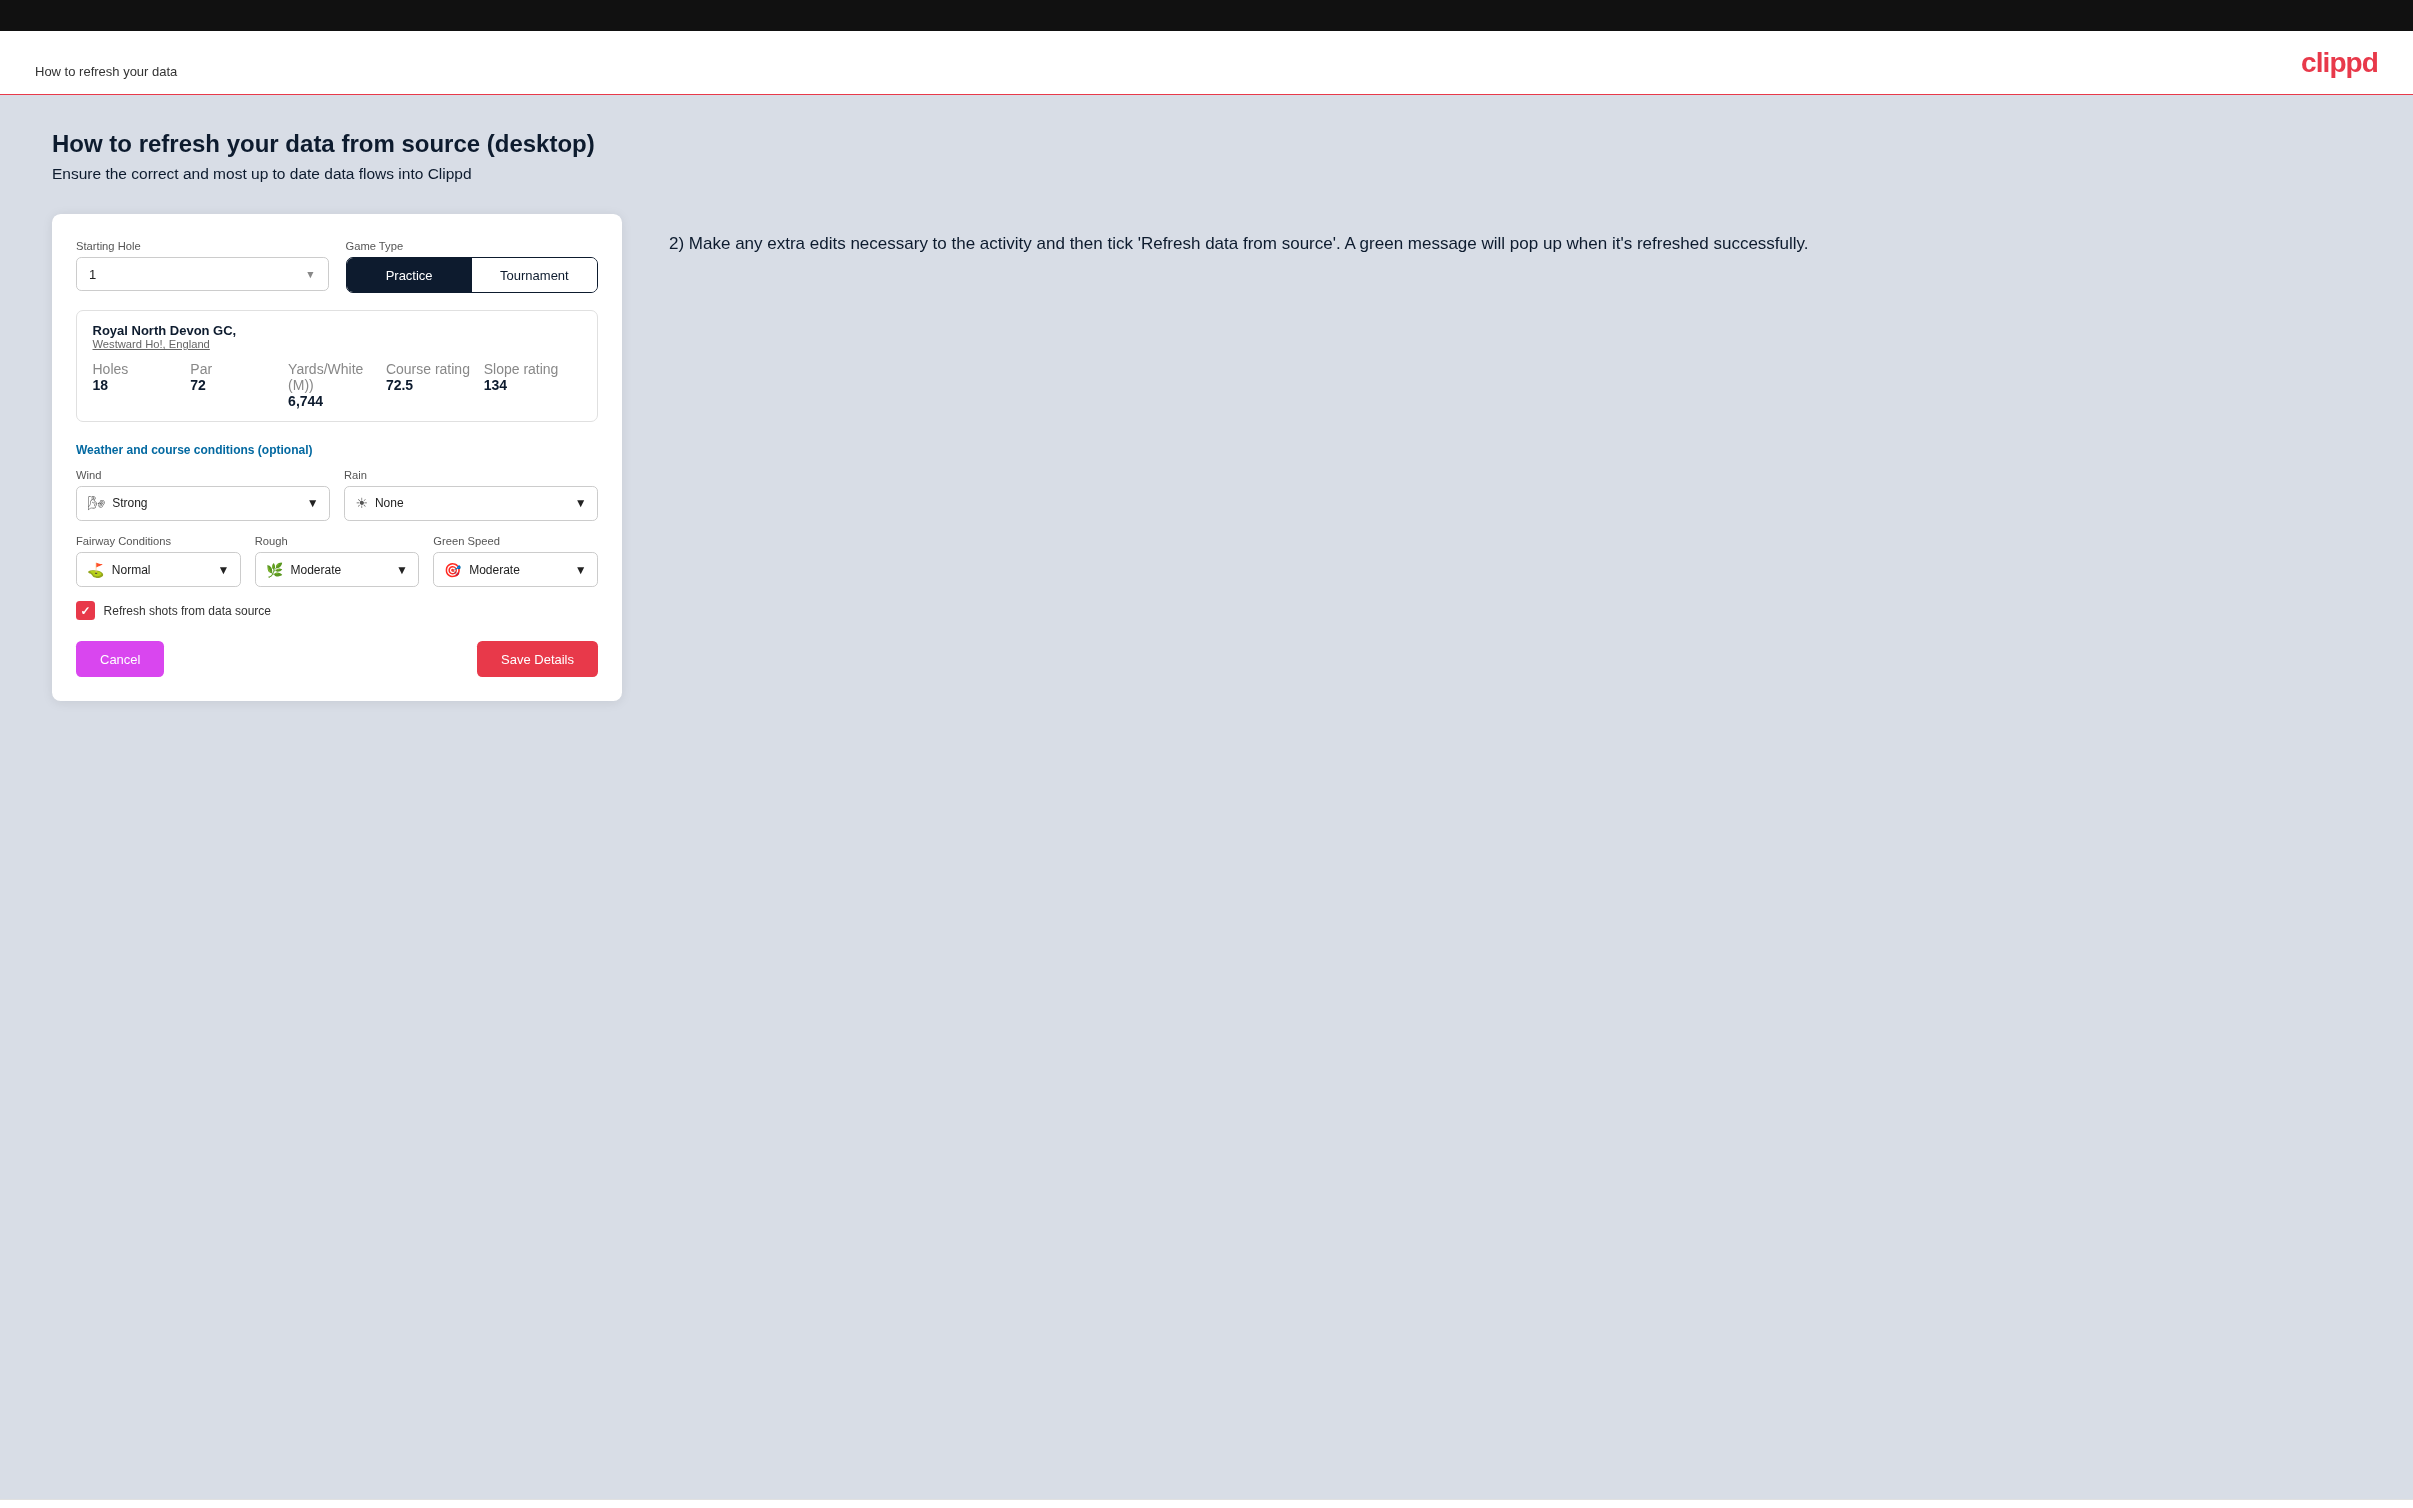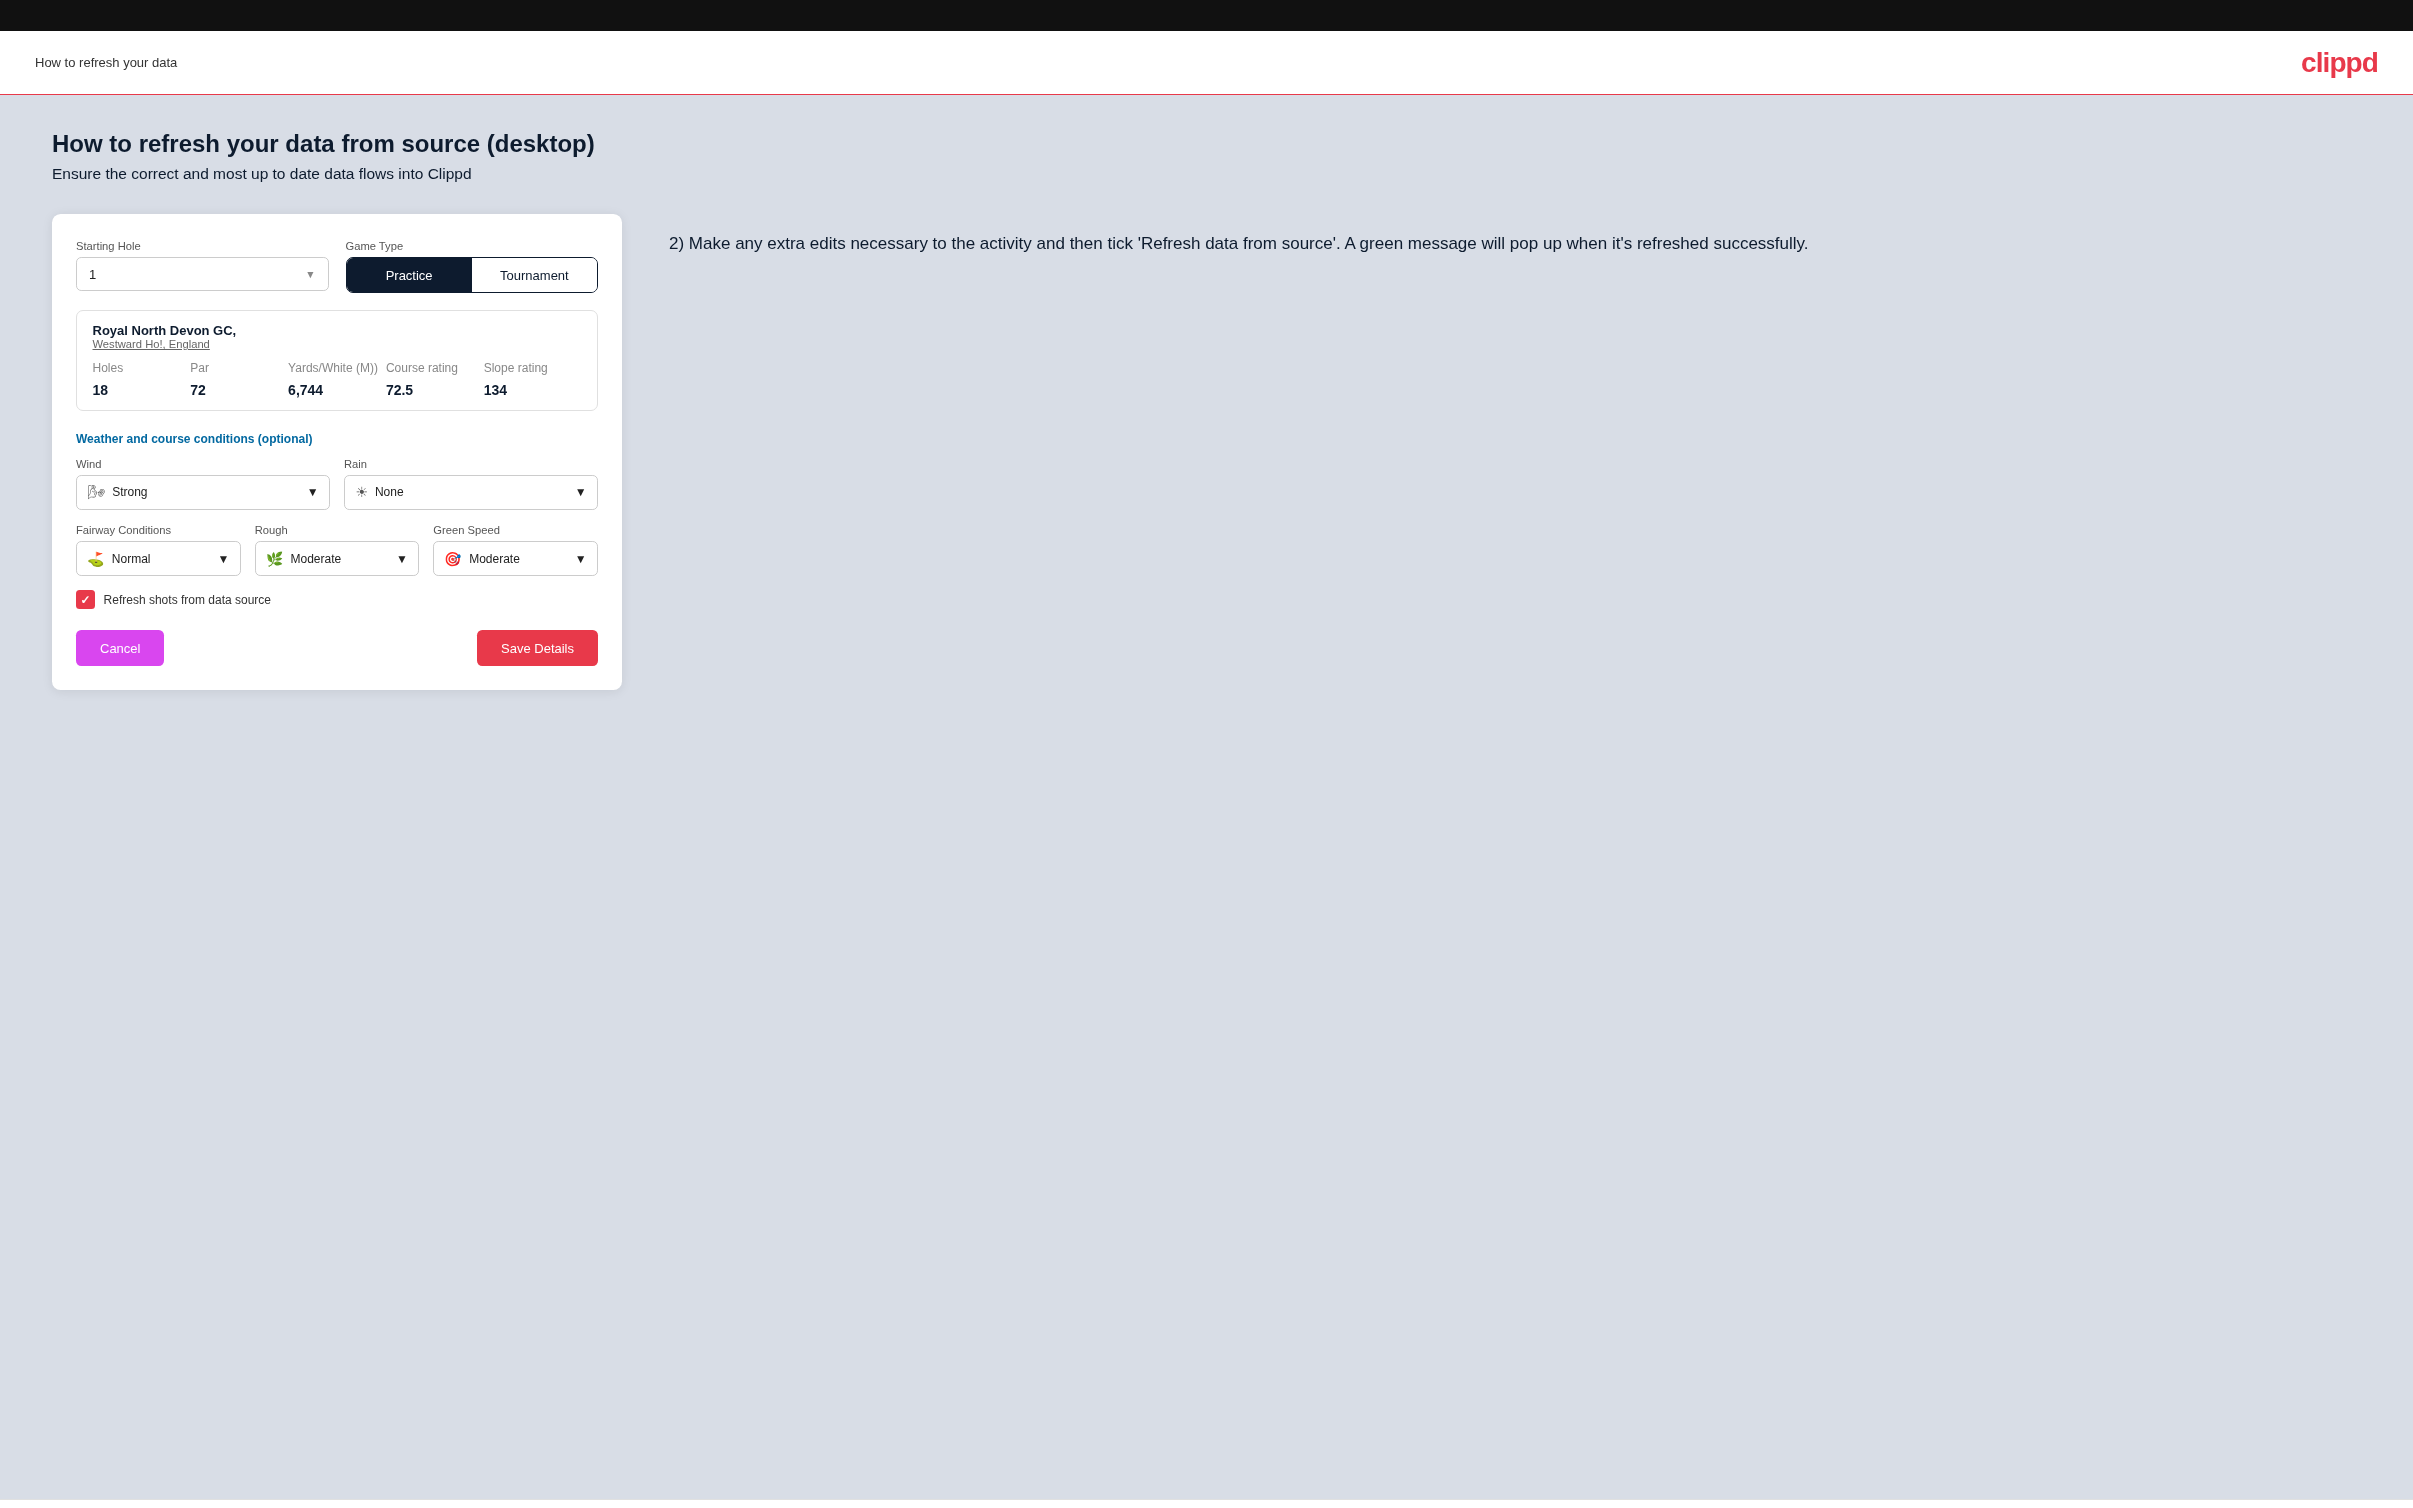--- a/index.html
+++ b/index.html
@@ -9,21 +9,21 @@
       min-height: 100vh;
     }
     .top-bar {
       background: #111;
       height: 31px;
     }
     .header {
       background: #fff;
       padding: 15.5px 35px;
       display: flex;
-      align-items: center;
+      align-items: flex-end;
       justify-content: space-between;
       border-bottom: 1.7px solid #e8394a;
     }
     .header-title {
       font-size: 13px;
       color: #333;
     }
     .logo {
       font-size: 28px;
       font-weight: 700;
@@ -130,23 +130,23 @@
       text-decoration: underline;
     }
     .course-stats {
       display: flex;
       gap: 0;
     }
     .course-stat {
       flex: 1;
     }
     .course-stat-label {
-      font-size: 12px;
+      font-size: 14px;
       color: #888;
-      margin-bottom: 7px;
+      margin-bottom: 0;
     }
     .course-stat-value {
       font-size: 14px;
       font-weight: 600;
       color: #0d1b2e;
     }
     .section-label {
       font-size: 12px;
       font-weight: 600;
       color: #0369a1;

